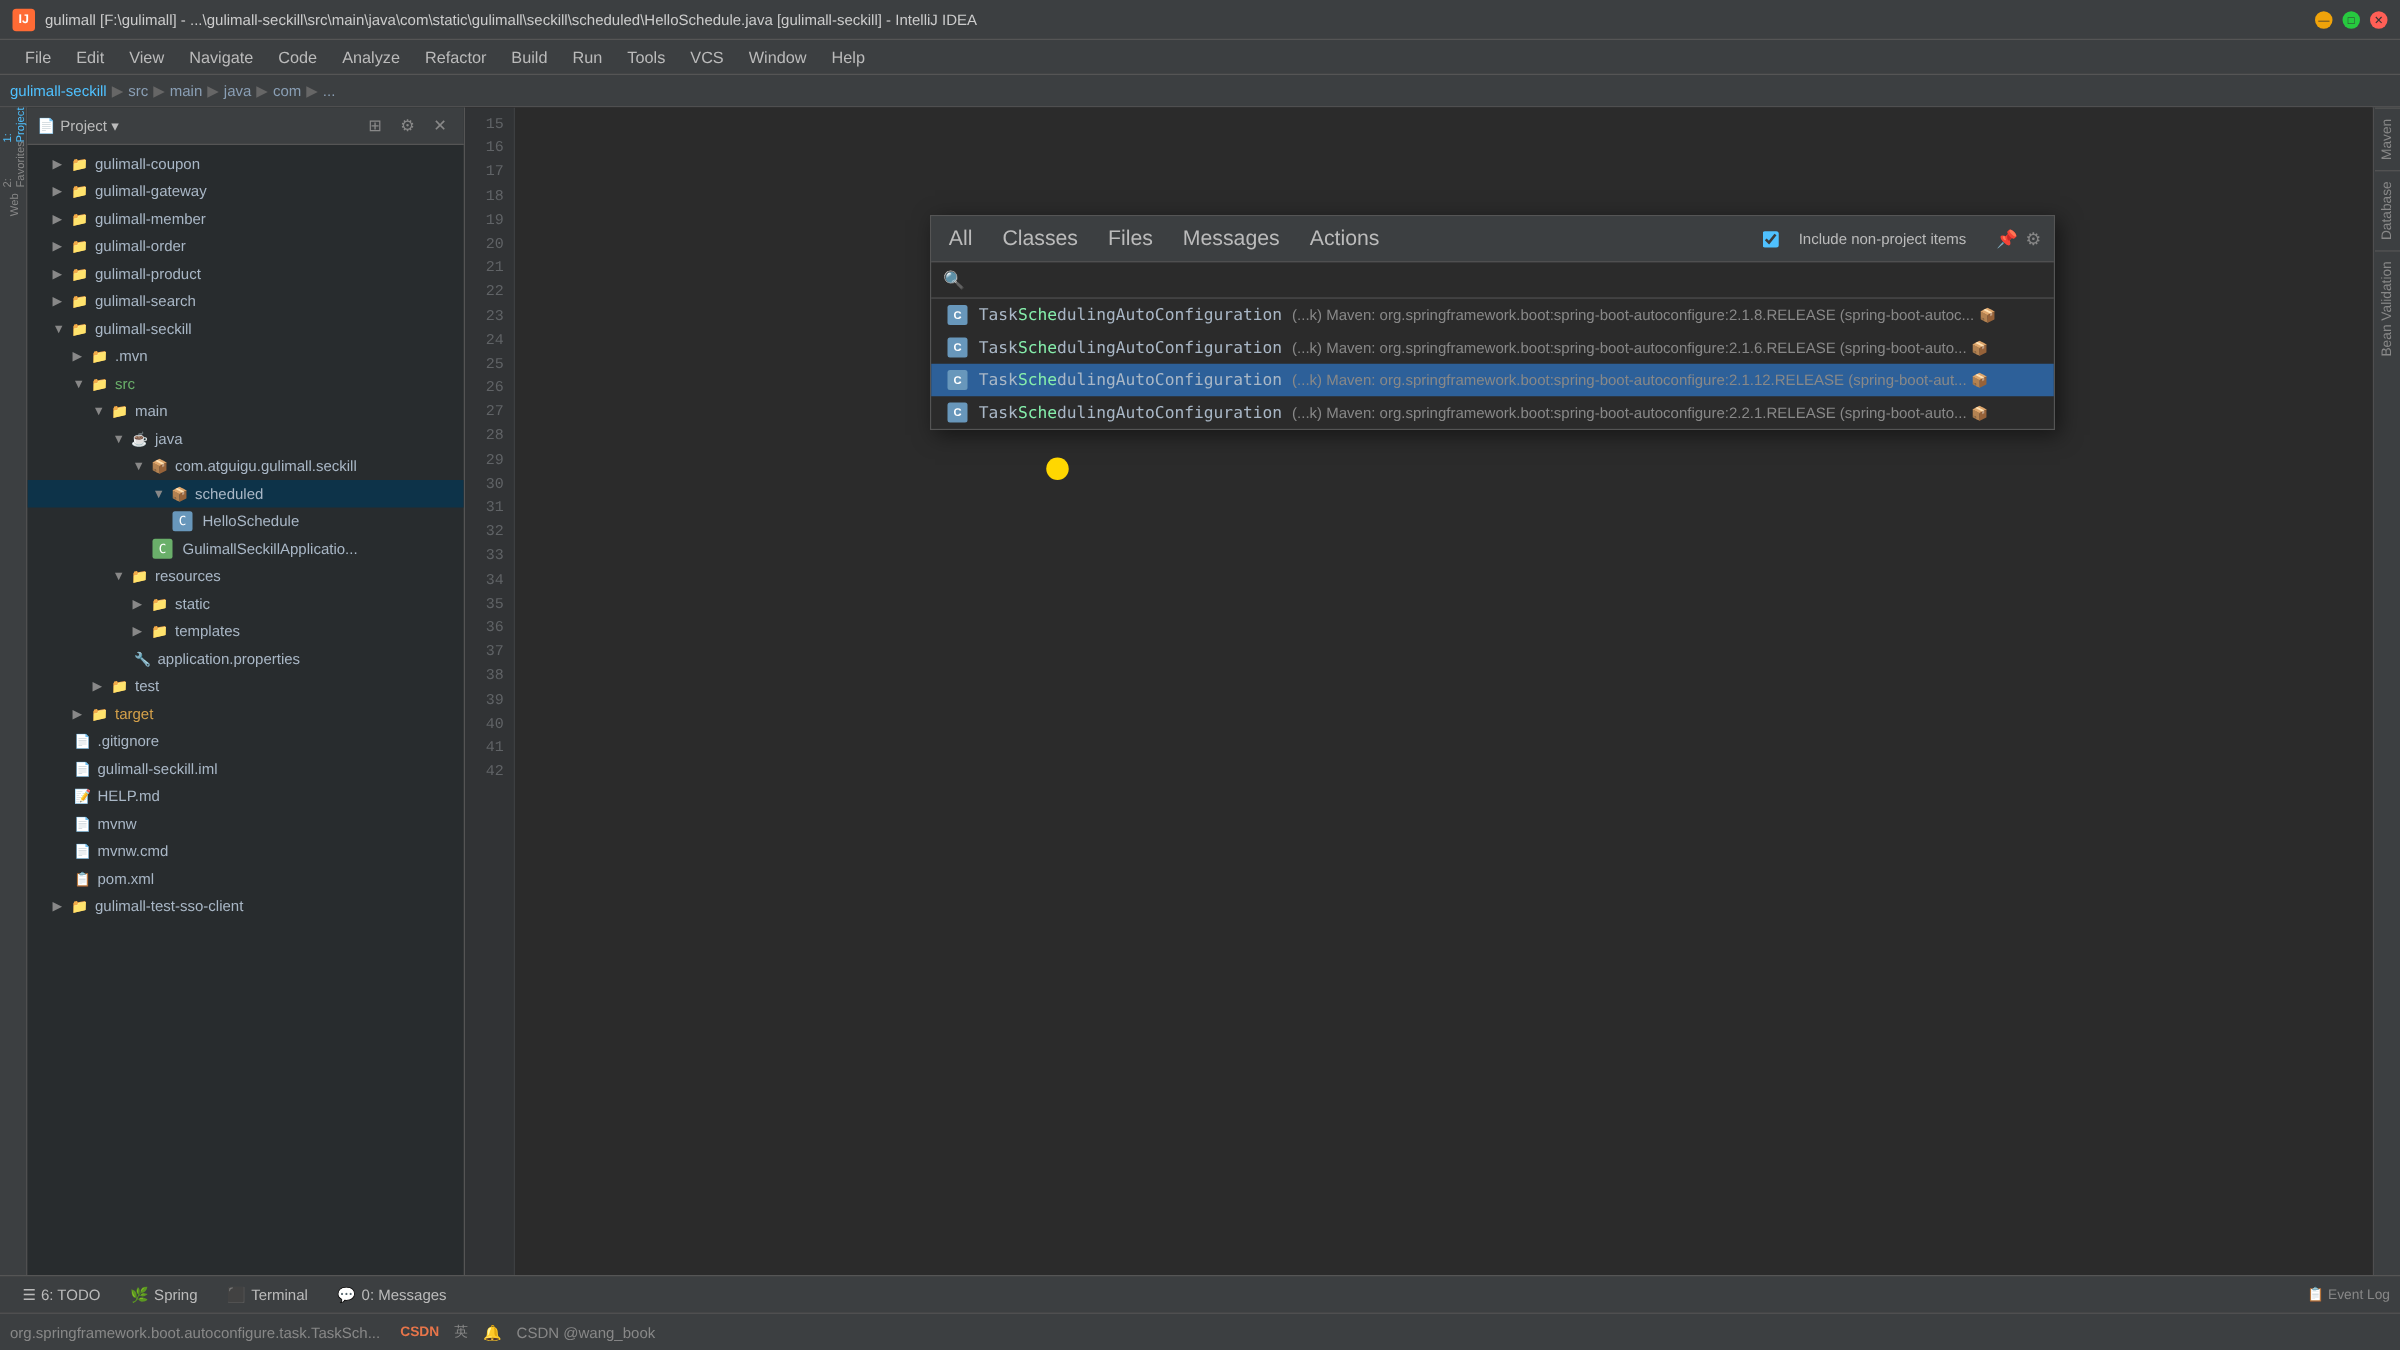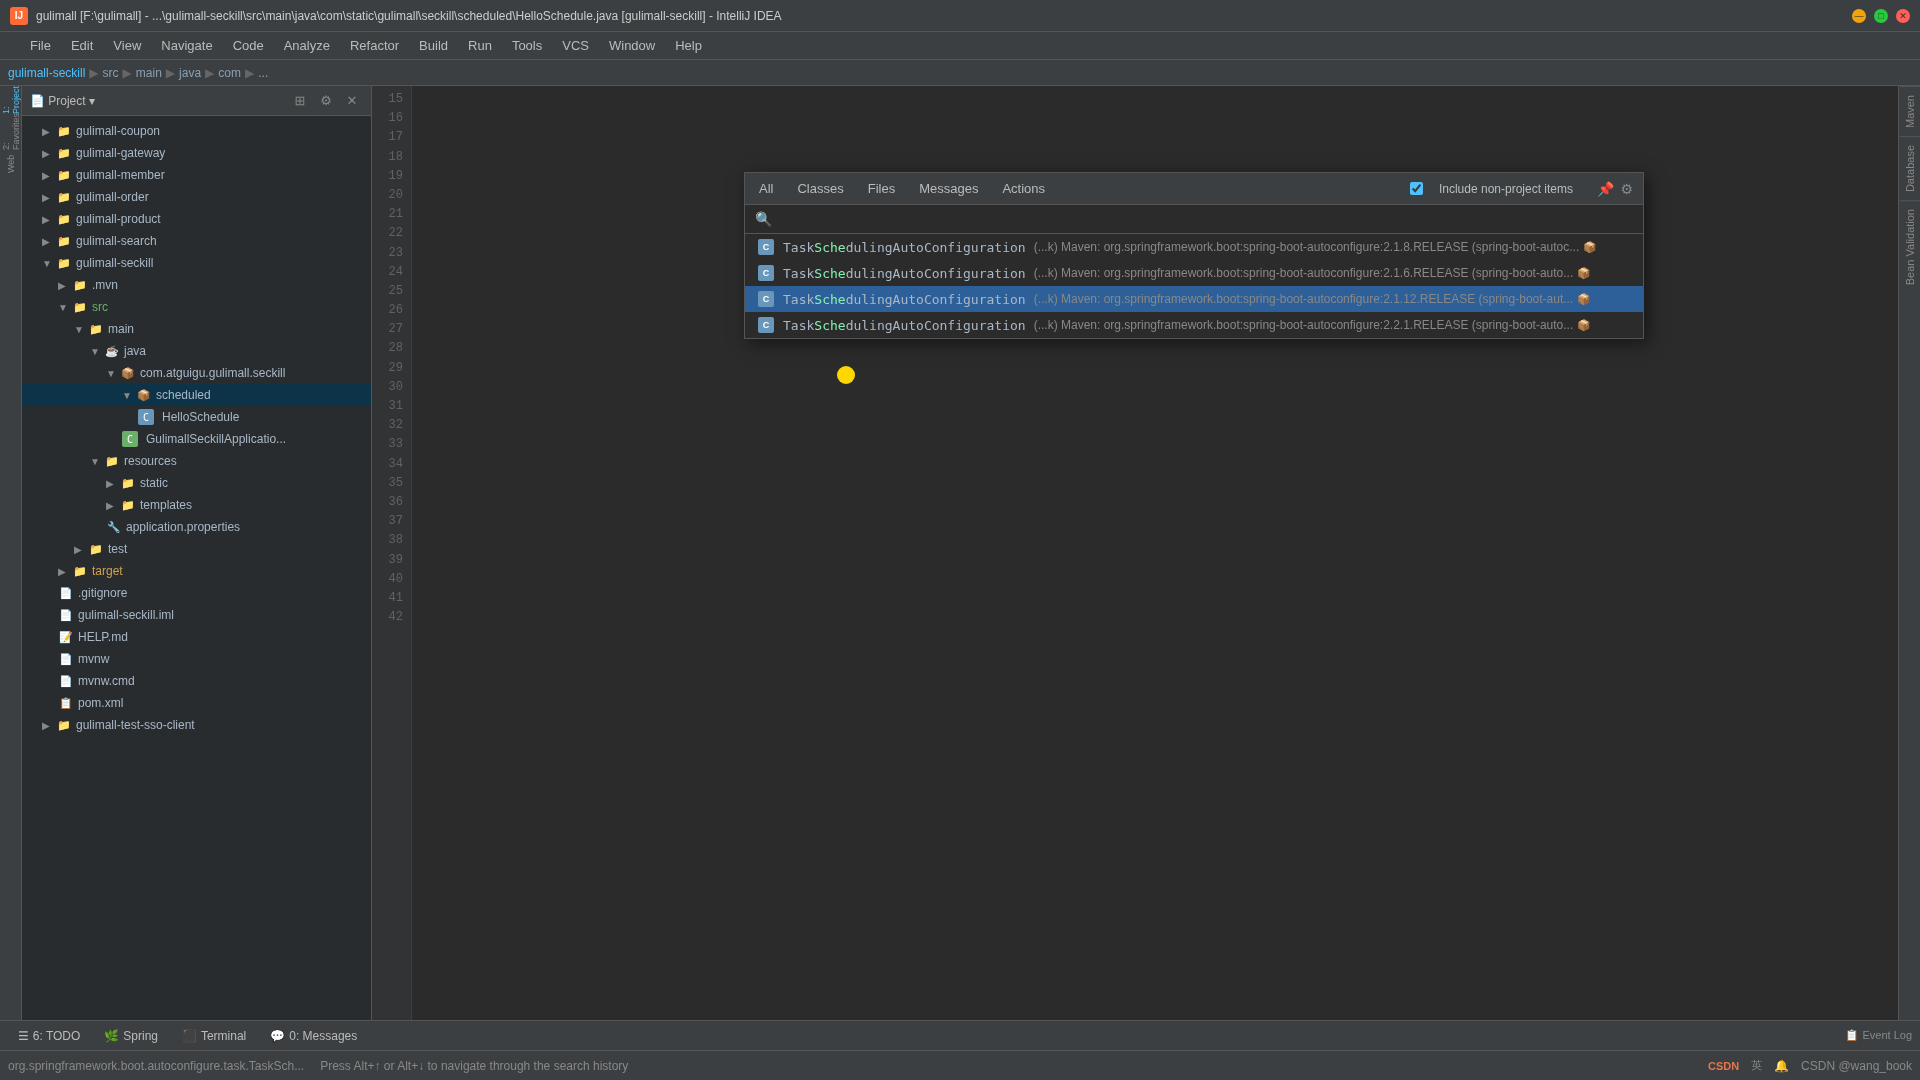--- a/index.html
+++ b/index.html
@@ -61,21 +61,21 @@
     .win-btn.minimize { background: #f0a30a; }
     .win-btn.maximize { background: #27c93f; }
     .win-btn.close { background: #ff5f56; }
 
     
     .menu-bar {
       height: 28px;
       background: #3c3f41;
       display: flex;
       align-items: center;
-      padding: 0 20px;
+      padding: 0 10px;
       border-bottom: 1px solid #555;
     }
     .menu-item {
       padding: 4px 10px;
       color: #bbb;
       font-size: 13px;
       cursor: pointer;
       border-radius: 3px;
     }
 
@@ -209,21 +209,21 @@
     }
     .search-tabs {
       display: flex;
       align-items: center;
       padding: 6px 10px;
       border-bottom: 1px solid #555;
       gap: 16px;
       background: #3c3f41;
     }
     .search-tab {
-      font-size: 13px;
+      font-size: 17px;
       color: #bbb;
       cursor: pointer;
       padding: 2px 4px;
     }
     .include-non-project {
       display: flex;
       align-items: center;
       gap: 16px;
       margin-left: auto;
       font-size: 12px;
@@ -896,20 +896,19 @@
     <span>💬</span>
     <span>0: Messages</span>
   </div>
   <div style="margin-left:auto;display:flex;align-items:center;gap:8px;font-size:11px;color:#888;justify-content:flex-end;">
     <span>📋 Event Log</span>
   </div>
 </div>
 
 <div class="status-bar">
   <span>org.springframework.boot.autoconfigure.task.TaskSch...</span>
-  <span class="status-hint">Press Alt+↑ or Alt+↓ to navigate through the search history</span>
   <div class="status-right">
     <span style="color:#e8754a;font-size:11px;font-weight:bold">CSDN</span>
     <span style="font-size:11px">英</span>
     <span>🔔</span>
     <span>CSDN @wang_book</span>
   </div>
 </div>
 
 </body></html>

